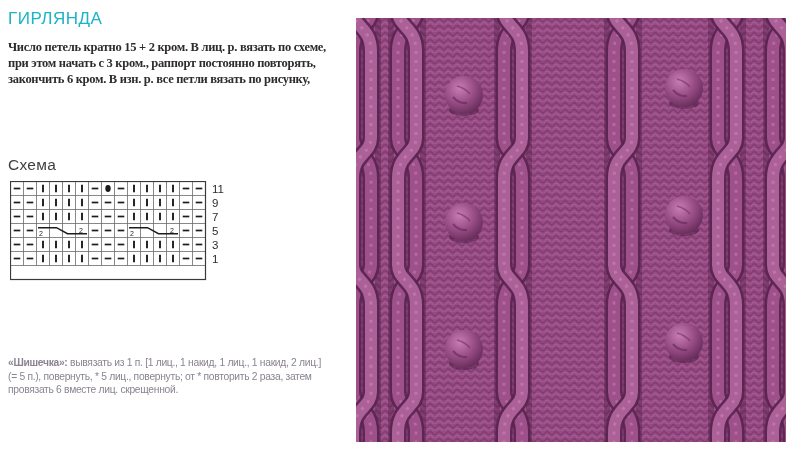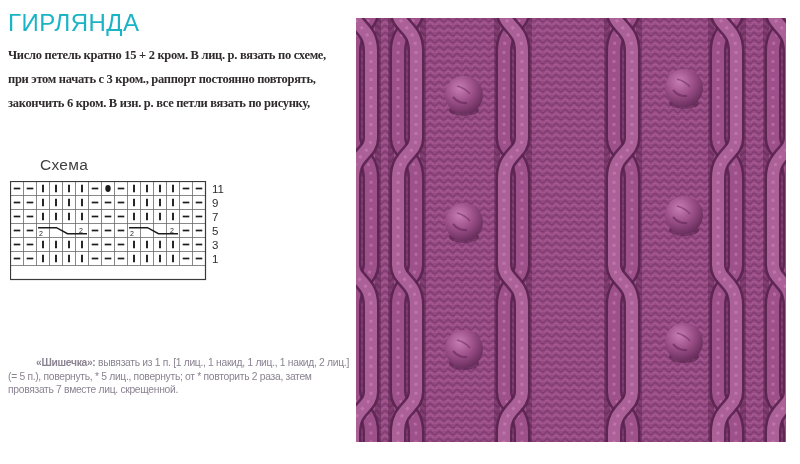--- a/index.html
+++ b/index.html
@@ -1,31 +1,31 @@
 <!DOCTYPE html>
 <html><head>
 <meta charset="utf-8">
 <style>
   html,body{margin:0;padding:0;}
   body{width:800px;height:464px;background:#ffffff;position:relative;overflow:hidden;
        font-family:"Liberation Sans",sans-serif;}
   .page{position:absolute;inset:0;}
-  .title{position:absolute;left:8px;top:9px;margin:0;font-size:24px;font-weight:500;
+  .title{position:absolute;left:8px;top:9px;margin:0;font-size:17px;font-weight:500;
          letter-spacing:0.5px;color:#1bb3c6;font-family:"Liberation Sans",sans-serif;}
   .instructions{position:absolute;left:8px;top:39px;width:352px;
                 font-family:"Liberation Serif",serif;font-size:12.5px;line-height:16.2px;
                 color:#2f2b2e;font-weight:600;letter-spacing:-0.3px;}
-  .iline{white-space:nowrap;margin-top:8px;}
+  .iline{white-space:nowrap;}
   .schema-label{position:absolute;left:8px;top:156px;font-size:15.5px;color:#3f3f3f;
-                letter-spacing:0.3px;margin-left:32px;}
+                letter-spacing:0.3px;}
   .chart{position:absolute;left:10px;top:181px;width:214px;height:102px;}
   .footnote{position:absolute;left:8px;top:356px;width:352px;font-size:10.3px;
             line-height:13.6px;color:#8b8391;letter-spacing:-0.3px;}
   .fline{white-space:nowrap;}
-  .footnote .term{font-weight:bold;margin-left:28px;}
+  .footnote .term{font-weight:bold;}
   .swatch{position:absolute;left:356px;top:18px;width:430px;height:424px;overflow:hidden;}
   svg{display:block;}
 </style>
 </head>
 <body>
 
 <div class="page">
 
   <h1 class="title">ГИРЛЯНДА</h1>
 
@@ -159,21 +159,21 @@
         <line x1="150" y1="73.7" x2="150" y2="81.3" stroke="#1c1c1c" stroke-width="1.9"></line>
         <line x1="163" y1="73.7" x2="163" y2="81.3" stroke="#1c1c1c" stroke-width="1.9"></line>
         <line x1="172.7" y1="77.5" x2="179.3" y2="77.5" stroke="#1c1c1c" stroke-width="1.7"></line>
         <line x1="185.7" y1="77.5" x2="192.3" y2="77.5" stroke="#1c1c1c" stroke-width="1.7"></line>
       </svg>
     </div>
 
   <div class="footnote">
     <div class="fline"><span class="term">«Шишечка»:</span><span> вывязать из 1 п. [1 лиц., 1 накид, 1 лиц., 1 накид, 2 лиц.]</span></div>
     <div class="fline">(= 5 п.), повернуть, * 5 лиц., повернуть; от * повторить 2 раза, затем</div>
-    <div class="fline">провязать 7 вместе лиц. скрещенной.</div>
+    <div class="fline">провязать 6 вместе лиц. скрещенной.</div>
   </div>
 
   <div id="swatch" class="swatch">
       <svg viewBox="0 0 430 424" width="430" height="424">
         <defs>
           <pattern id="ptex" width="9" height="7" patternUnits="userSpaceOnUse">
             <path d="M0 2.2 Q2.25 -0.8 4.5 2.2 T9 2.2" fill="none" stroke="#713367" stroke-width="1.4" opacity="0.85"></path>
             <path d="M0 5.7 Q2.25 2.7 4.5 5.7 T9 5.7" fill="none" stroke="#ab6198" stroke-width="1.4" opacity="0.9"></path>
           </pattern>
           <radialGradient id="bobg" cx="0.38" cy="0.32" r="0.8">

